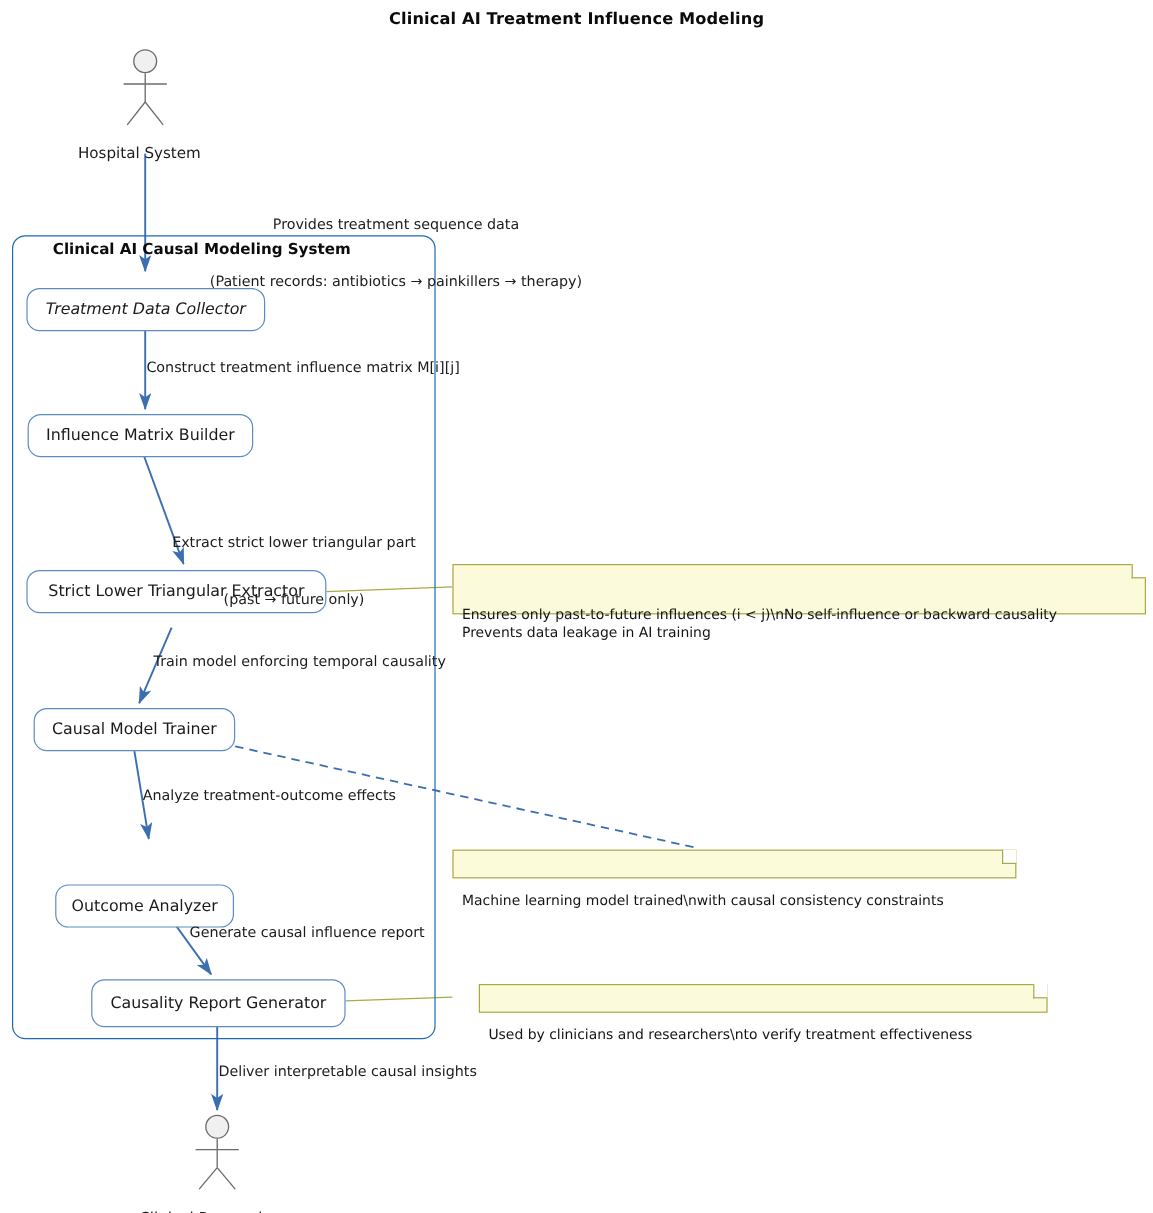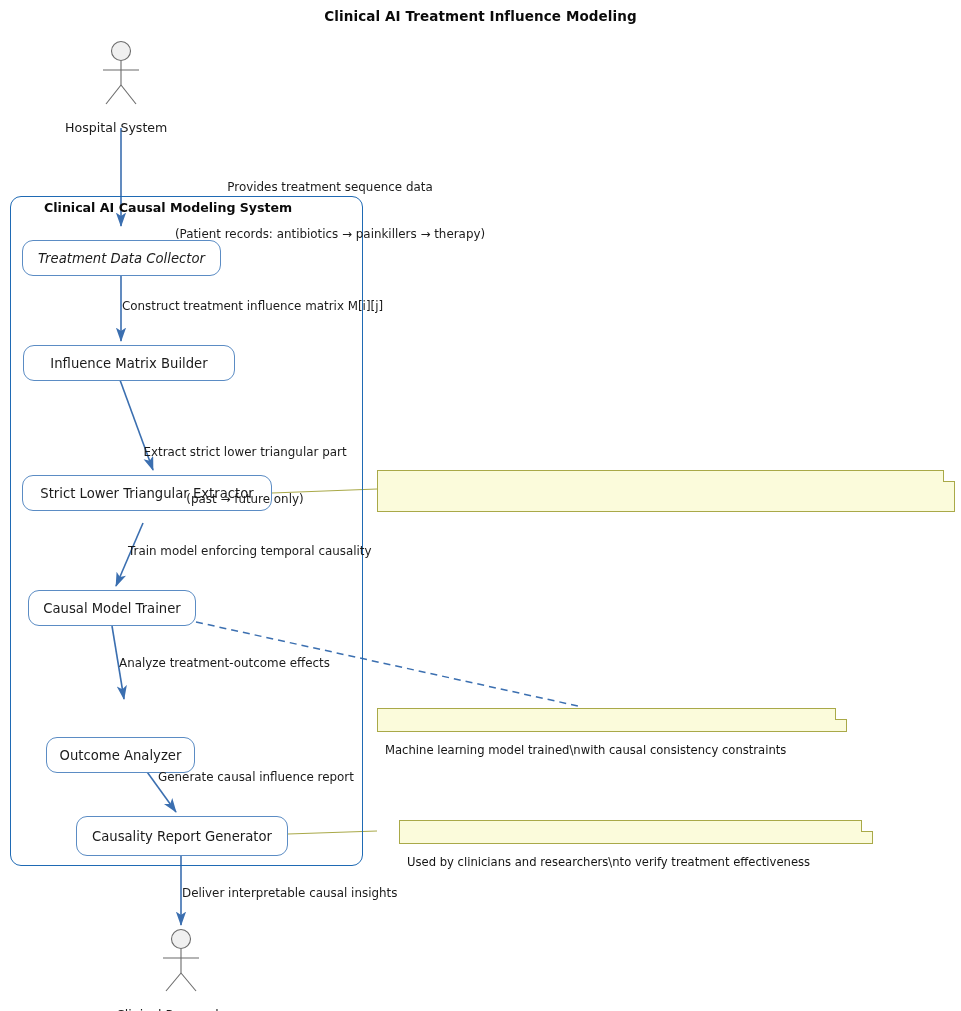--- a/index.html
+++ b/index.html
@@ -111,21 +111,21 @@
 <div class="boundary"></div>
 <div class="boundary-title">Clinical AI Causal Modeling System</div>
 
 <div class="actor-label" style="left:65px;top:103px;">Hospital System</div>
 <div class="actor-label" style="left:116px;top:990px;">Clinical Researcher</div>
 
 <div class="node" style="left:22px;top:240px;width:199px;height:36px;font-style:italic;">
   <span>Treatment Data Collector</span>
 </div>
 
-<div class="node" style="left:23px;top:345px;width:212px;height:36px;">
+<div class="node" style="left:23px;top:345px;width:188px;height:36px;">
   <span>Influence Matrix Builder</span>
 </div>
 
 <div class="node" style="left:22px;top:475px;width:250px;height:36px;">
   <span>Strict Lower Triangular Extractor</span>
 </div>
 
 <div class="node" style="left:28px;top:590px;width:168px;height:36px;">
   <span>Causal Model Trainer</span>
 </div>
@@ -153,20 +153,22 @@
 <div class="edge-label" style="left:128px;top:544px;">Train model enforcing temporal causality</div>
 
 <div class="edge-label" style="left:119px;top:656px;">Analyze treatment-outcome effects</div>
 
 <div class="edge-label" style="left:158px;top:770px;">Generate causal influence report</div>
 
 <div class="edge-label" style="left:182px;top:886px;">Deliver interpretable causal insights</div>
 
 <div class="note" style="left:377px;top:470px;width:578px;height:42px;">
   <span class="fold"></span>
+  <span>Ensures only past-to-future influences (i &lt; j)\nNo self-influence or backward causality
+Prevents data leakage in AI training</span>
 </div>
 
 <div class="note" style="left:377px;top:708px;width:470px;height:24px;">
   <span class="fold"></span>
   <span>Machine learning model trained\nwith causal consistency constraints</span>
 </div>
 
 <div class="note" style="left:377px;top:820px;width:474px;height:24px;margin-left:22px;">
   <span class="fold"></span>
   <span>Used by clinicians and researchers\nto verify treatment effectiveness</span>

